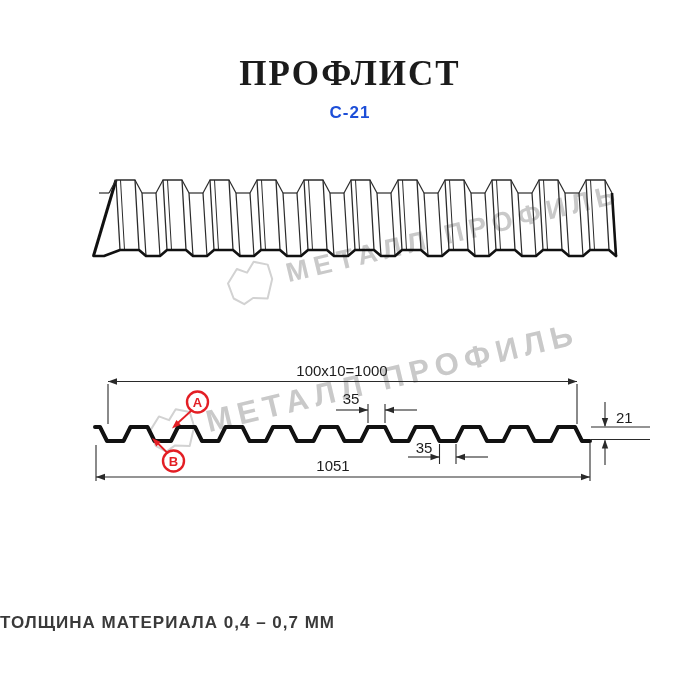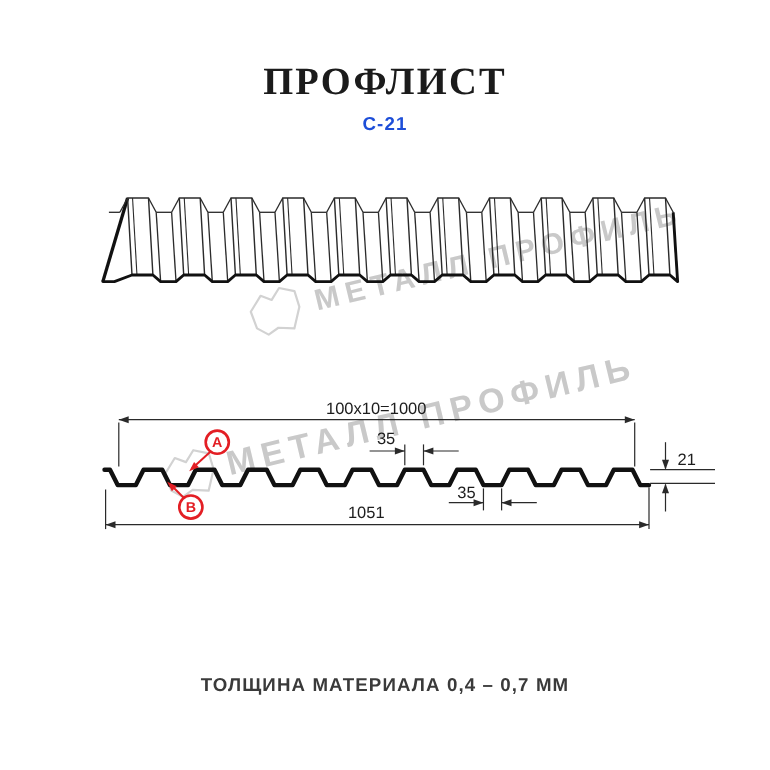--- a/index.html
+++ b/index.html
@@ -9,21 +9,21 @@
   }
   .page-title{
     position:absolute;left:0;top:54px;width:700px;text-align:center;
     font-size:35px;font-weight:bold;letter-spacing:2px;color:#1b1b1b;z-index:3;font-family:Liberation Serif, serif;
   }
   .page-subtitle{
     position:absolute;left:0;top:103px;width:700px;text-align:center;
     font-size:17px;font-weight:600;letter-spacing:1px;color:#1d4ed8;z-index:3;
   }
   .footer-note{
-    position:absolute;left:0;top:613px;width:700px;text-align:center;
+    position:absolute;left:0;top:613px;width:700px;text-align:left;
     font-size:17px;font-weight:600;letter-spacing:1px;color:#3a3a3a;z-index:3;
   }
   .wm{
     position:absolute;display:flex;align-items:center;gap:12px;z-index:1;
     font-weight:bold;white-space:nowrap;color:#c9c9c9;transform-origin:left center;
   }
   .wm .wm-text{line-height:1;}
   .wm1{left:226px;top:266px;height:44px;font-size:27px;letter-spacing:6px;transform:rotate(-13.5deg);}
   .wm2{left:150px;top:412px;height:46px;font-size:31px;letter-spacing:6px;transform:rotate(-13.5deg);}
   .wm svg{flex:0 0 auto;}

